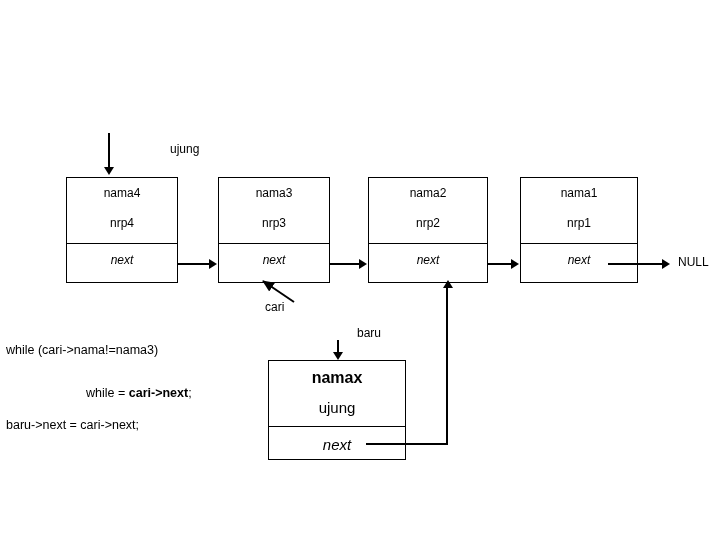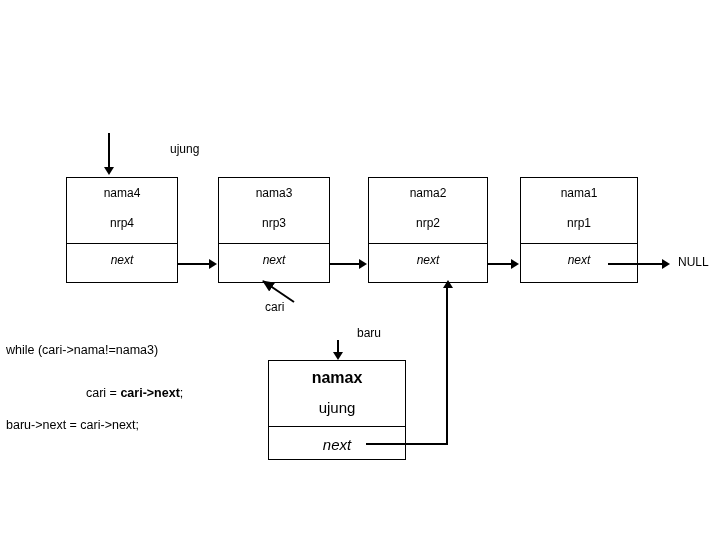--- a/index.html
+++ b/index.html
@@ -210,18 +210,18 @@
     </div>
   </div>
 
   <div class="hline" style="left:366px; top:443px; width:82px;"></div>
   <div class="vline" style="left:446px; top:288px; height:157px;"></div>
   <div class="arrow-up" style="left:443px; top:280px;"></div>
 
   <div class="code-line" style="left:6px; top:343px;">while (cari-&gt;nama!=nama3)</div>
 
   <div class="code-line" style="left:86px; top:386px;">
-    <span>cari = </span><b>cari-&gt;next</b><span>;</span>
+    <span>while = </span><b>cari-&gt;next</b><span>;</span>
   </div>
 
   <div class="code-line" style="left:6px; top:418px;">baru-&gt;next = cari-&gt;next;</div>
 
 </div>
 
 </body></html>

